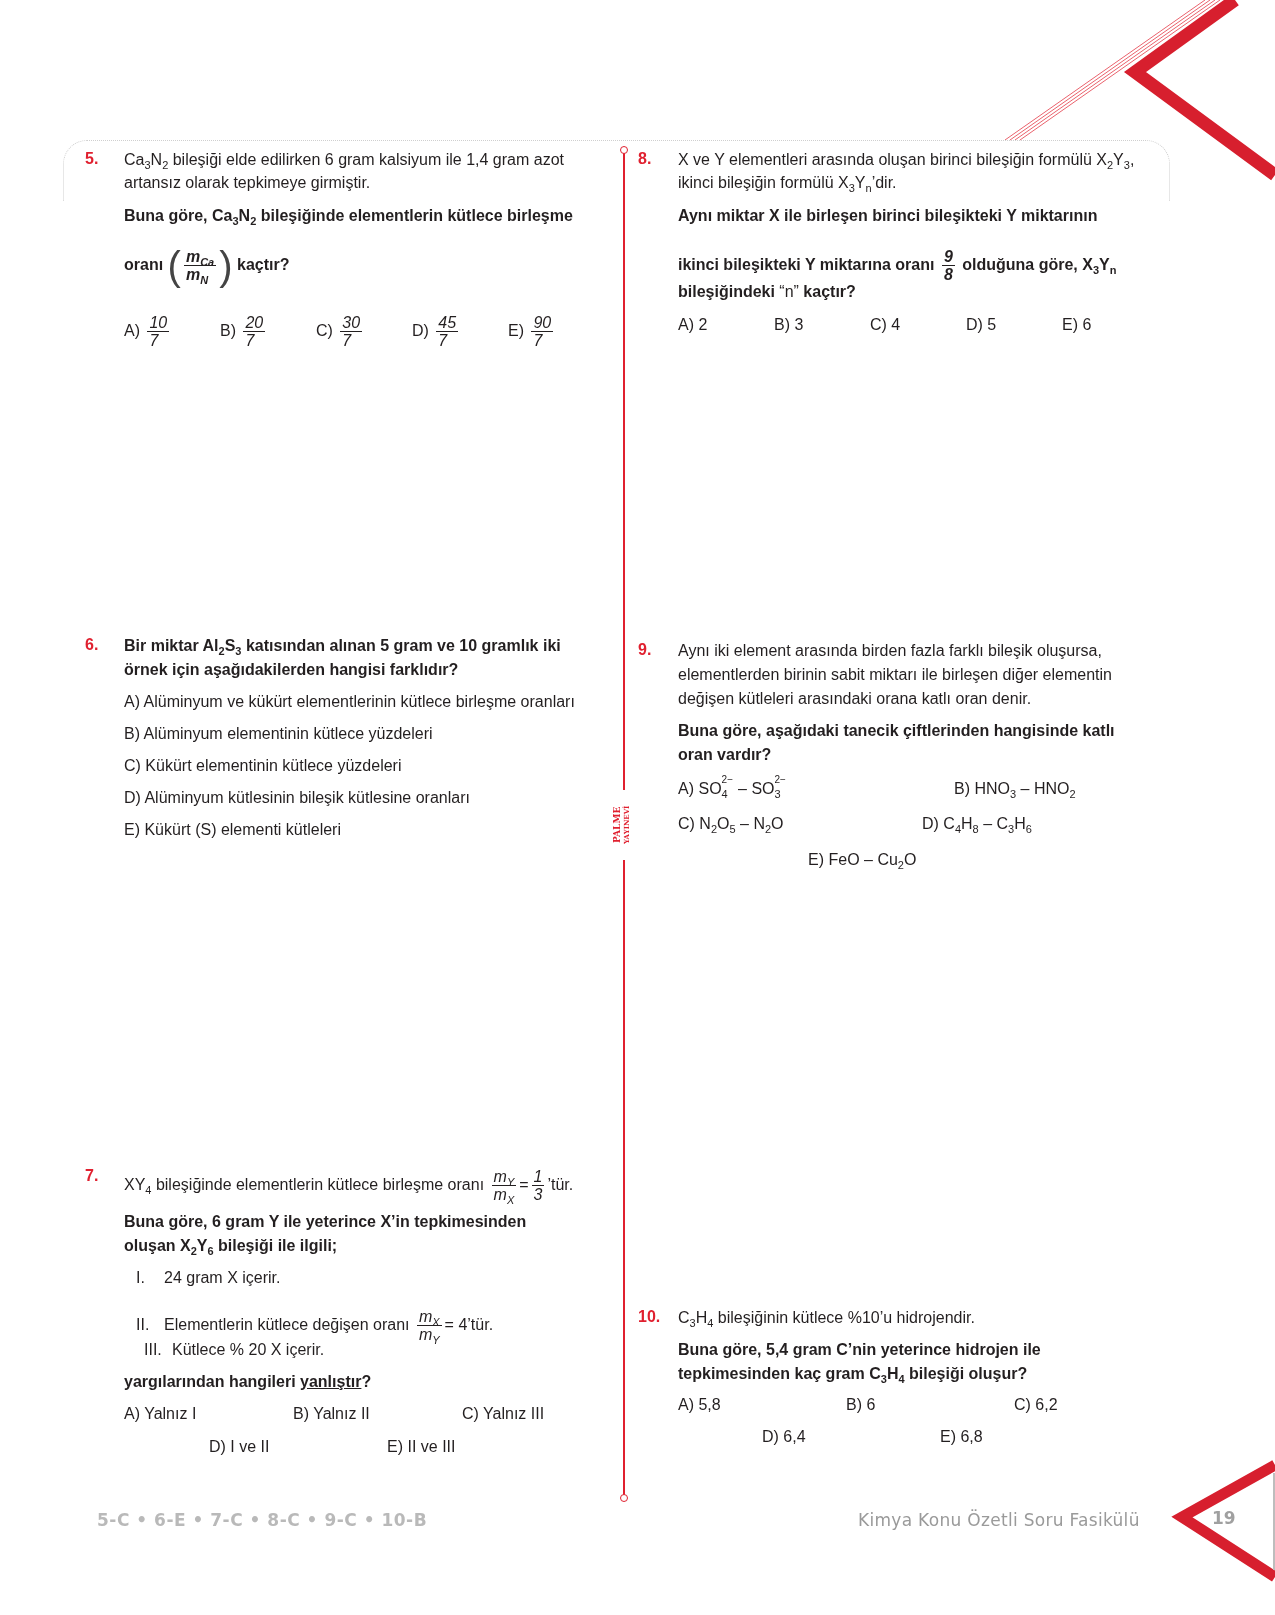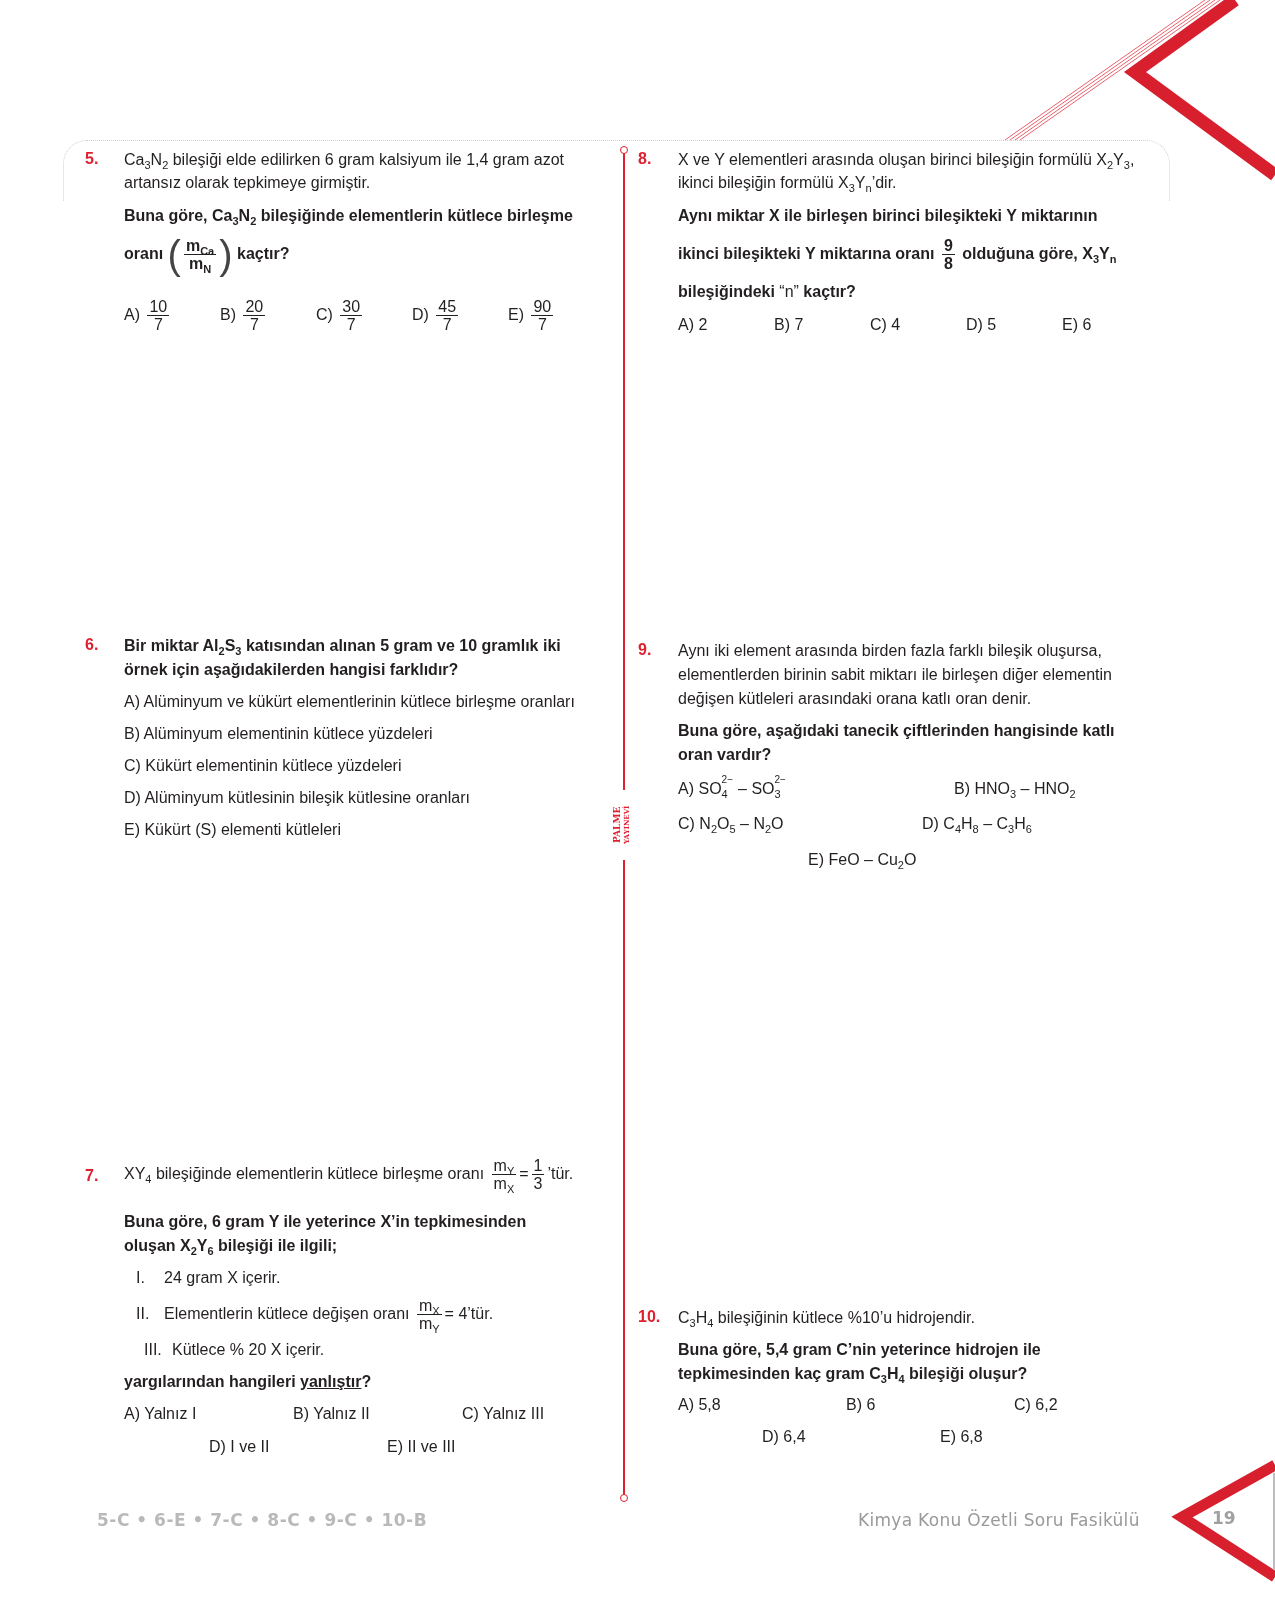--- a/index.html
+++ b/index.html
@@ -28,22 +28,23 @@
     writing-mode: vertical-rl; transform: rotate(180deg); text-align: center; line-height: 10px;
   }
   .qnum { position: absolute; color: #e0202f; font-weight: bold; font-size: 16px; }
   .line { position: absolute; white-space: nowrap; font-size: 16px; line-height: 20px; }
   .b { font-weight: bold; }
   sub { font-size: 11px; vertical-align: -4px; line-height: 0; }
   .supsub { display: inline-block; position: relative; width: 12px; height: 20px; vertical-align: middle; }
   .supsub .s1 { position: absolute; top: -6px; left: 0; font-size: 10px; }
   .supsub .s2 { position: absolute; top: 8px; left: 0; font-size: 11px; }
   .frac {
-    display: inline-block; vertical-align: middle; text-align: center; line-height: 17px;
-    margin: 0 3px;
+    display: inline-block; vertical-align: middle; line-height: 17px;
+    margin: 16px 3px;
+    font-style: italic;
   }
   .frac .num { display: block; border-bottom: 1px solid #231f20; padding: 0 2px; }
   .frac .den { display: block; padding: 0 2px; }
   .paren { font-size: 40px; font-weight: 200; vertical-align: middle; line-height: 40px; color:#444; }
   .opt { position: absolute; white-space: nowrap; font-size: 16px; }
   .answers {
     position: absolute; left: 97px; top: 1510px; color: #b9b9b9; font-weight: bold; font-size: 17px;
     letter-spacing: 0.5px; font-family: "DejaVu Sans", sans-serif;
   }
   .footer-title {
@@ -155,21 +156,21 @@
   <div class="line b" style="left:678px;top:206px">Aynı miktar X ile birleşen birinci bileşikteki Y miktarının</div>
   <div class="line b" style="left:678px;top:232px;height:44px;line-height:44px">
     <span>ikinci bileşikteki Y miktarına oranı</span>
     <span class="frac"><span class="num">9</span><span class="den">8</span></span>
     <span>olduğuna göre, X</span><sub>3</sub><span>Y</span><sub>n</sub>
   </div>
   <div class="line" style="left:678px;top:282px">
     <b>bileşiğindeki </b><span>“n”</span><b> kaçtır?</b>
   </div>
   <div class="opt" style="left:678px;top:316px">A) 2</div>
-  <div class="opt" style="left:774px;top:316px">B) 7</div>
+  <div class="opt" style="left:774px;top:316px">B) 3</div>
   <div class="opt" style="left:870px;top:316px">C) 4</div>
   <div class="opt" style="left:966px;top:316px">D) 5</div>
   <div class="opt" style="left:1062px;top:316px">E) 6</div>
 </div>
 
 <div>
   <div class="qnum" style="left:638px;top:641px">9.</div>
   <div class="line" style="left:678px;top:641px">Aynı iki element arasında birden fazla farklı bileşik oluşursa,</div>
   <div class="line" style="left:678px;top:665px">elementlerden birinin sabit miktarı ile birleşen diğer elementin</div>
   <div class="line" style="left:678px;top:689px">değişen kütleleri arasındaki orana katlı oran denir.</div>

